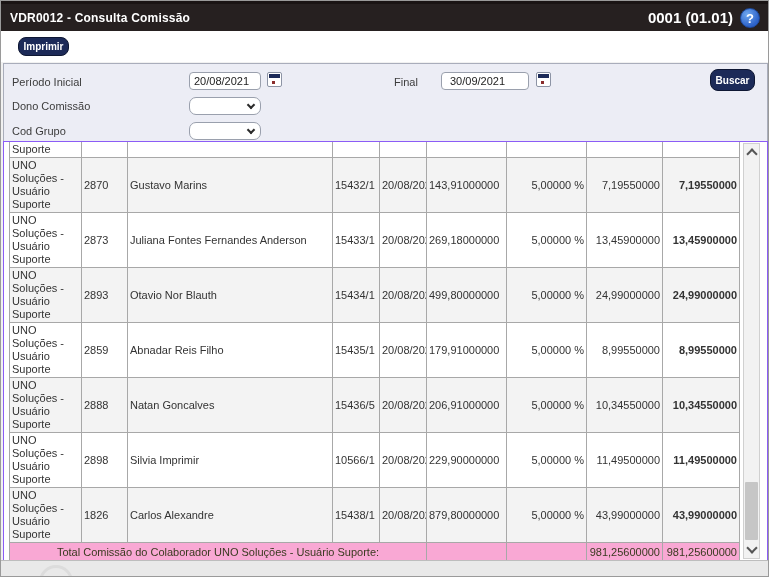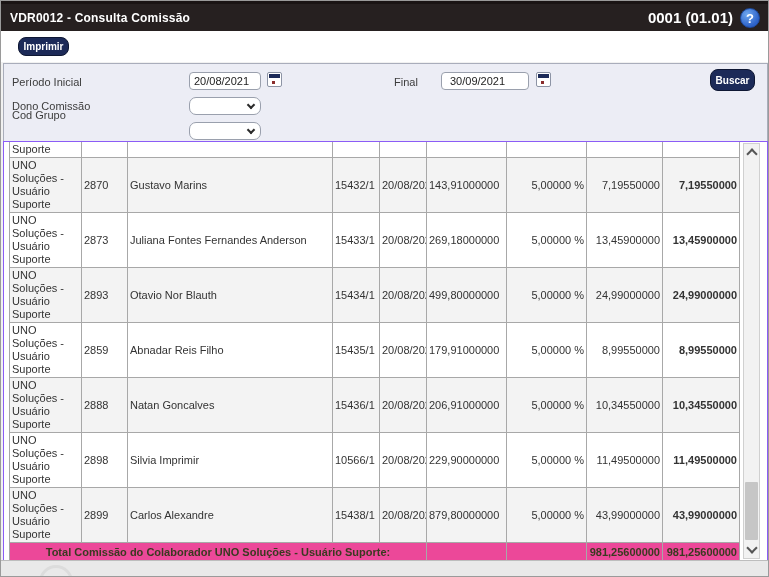--- a/index.html
+++ b/index.html
@@ -70,21 +70,21 @@
   }
   table.grid td { border:1px solid #a8a8a8; font-size:11px; color:#333; padding:1px 2px; overflow:hidden; vertical-align:middle; line-height:13px; }
   tr.datarow { height:55px; }
   tr.datarow.striped td { background:#f3f3f3; }
   tr.partial { height:12px; }
   tr.partial td { border-top:none; vertical-align:bottom; }
   td.c5 { text-align:left; }
   td.c6, td.c7, td.c8 { text-align:right; white-space:nowrap; }
   td.c8 { font-weight:bold; }
   tr.totalrow { height:20px; }
-  tr.totalrow td { background:#ec4899; font-weight:bold; color:#3a3a20; white-space:nowrap; }
+  tr.totalrow td { background:#f9a8d4; font-weight:normal; color:#3a3a20; white-space:nowrap; }
   td.total-label { text-align:center; font-size:11.5px; color:#444; }
   
   .w0{width:72px}.w1{width:46px}.w2{width:205px}.w3{width:47px}.w4{width:47px}
   .w5{width:80px}.w6{width:80px}.w7{width:76px}.w8{width:77px}
   
   .vscroll {
     position:absolute; right:7px; top:1px; width:17px; height:416px;
     background:#f2f2f2; border:1px solid #d0d0d0;
   }
   .sb-btn { position:absolute; left:0; width:15px; height:17px; background:#f2f2f2; cursor:pointer; }
@@ -133,21 +133,21 @@
     <input class="f-input" style="left: 437px; top: 8px; width: 88px; padding-left: 8px;" value="30/09/2021">
     <span class="cal-btn" style="left:532px;top:8px;"></span>
 
     <button class="btn-navy buscar-btn">Buscar</button>
 
     <span class="label" style="left:8px;top:36px;">Dono Comissão</span>
     <span class="f-select" style="left:185px;top:33px;">
       <span class="chev-down"></span>
     </span>
 
-    <span class="label" style="left:8px;top:45px;">Cod Grupo</span>
+    <span class="label" style="left:8px;top:61px;">Cod Grupo</span>
     <span class="f-select" style="left:185px;top:58px;">
       <span class="chev-down"></span>
     </span>
   </div>
 
   <div class="grid-wrap">
     <table class="grid">
       <colgroup>
         <col class="w0">
           <col class="w1">
@@ -213,41 +213,41 @@
             <td class="c4">20/08/2021</td>
             <td class="c5">179,91000000</td>
             <td class="c6">5,00000 %</td>
             <td class="c7">8,99550000</td>
             <td class="c8">8,99550000</td>
           </tr>
           <tr class="datarow striped">
             <td class="c0">UNO Soluções - Usuário Suporte</td>
             <td class="c1">2888</td>
             <td class="c2">Natan Goncalves</td>
-            <td class="c3">15436/1</td>
+            <td class="c3">15436/5</td>
             <td class="c4">20/08/2021</td>
             <td class="c5">206,91000000</td>
             <td class="c6">5,00000 %</td>
             <td class="c7">10,34550000</td>
             <td class="c8">10,34550000</td>
           </tr>
           <tr class="datarow">
             <td class="c0">UNO Soluções - Usuário Suporte</td>
             <td class="c1">2898</td>
             <td class="c2">Silvia Imprimir</td>
             <td class="c3">10566/1</td>
             <td class="c4">20/08/2021</td>
             <td class="c5">229,90000000</td>
             <td class="c6">5,00000 %</td>
             <td class="c7">11,49500000</td>
             <td class="c8">11,49500000</td>
           </tr>
           <tr class="datarow striped">
             <td class="c0">UNO Soluções - Usuário Suporte</td>
-            <td class="c1">2899</td>
+            <td class="c1">1826</td>
             <td class="c2">Carlos Alexandre</td>
             <td class="c3">15438/1</td>
             <td class="c4">20/08/2021</td>
             <td class="c5">879,80000000</td>
             <td class="c6">5,00000 %</td>
             <td class="c7">43,99000000</td>
             <td class="c8">43,99000000</td>
           </tr>
           <tr class="totalrow">
           <td class="total-label" colspan="5">Total Comissão do Colaborador UNO Soluções - Usuário Suporte:</td>

